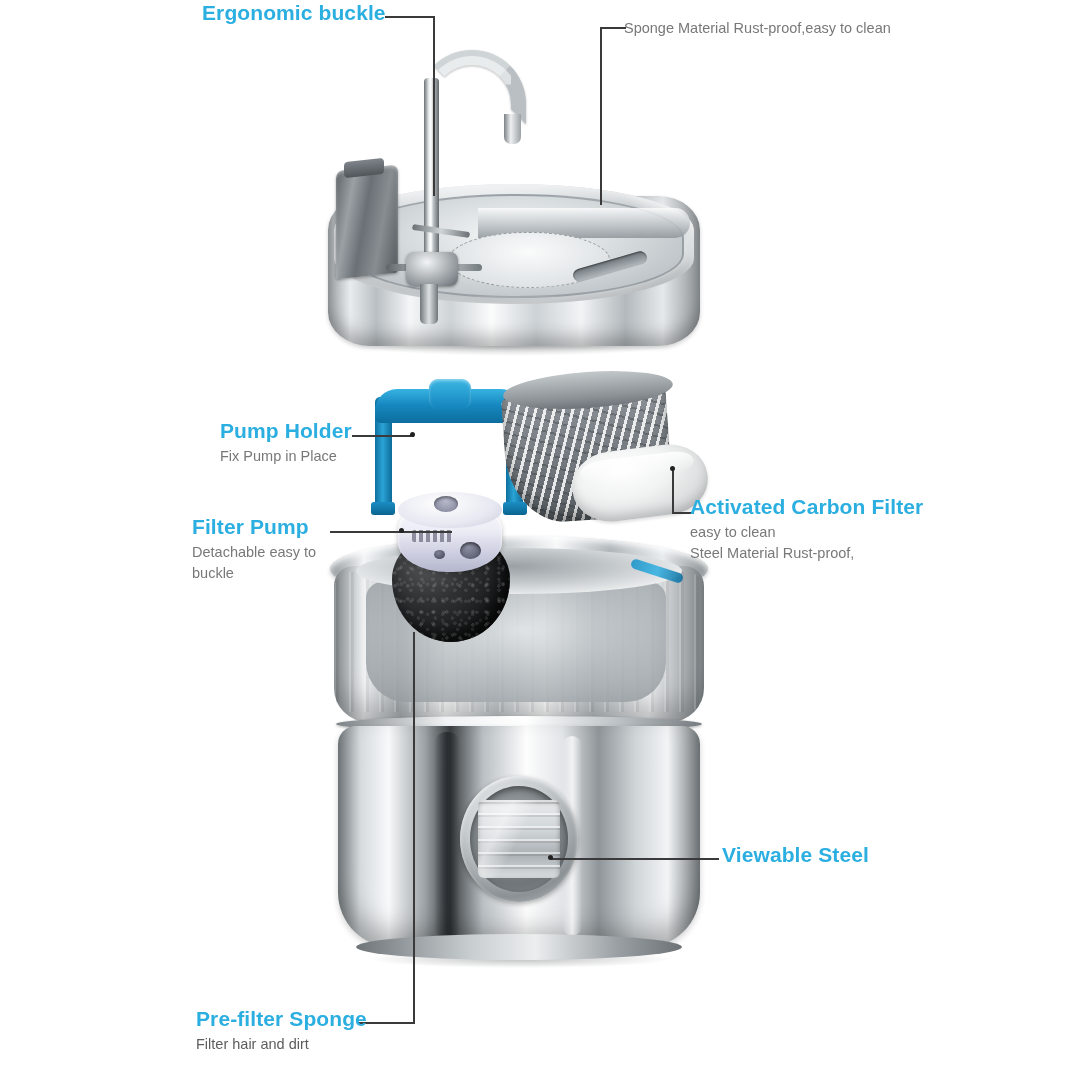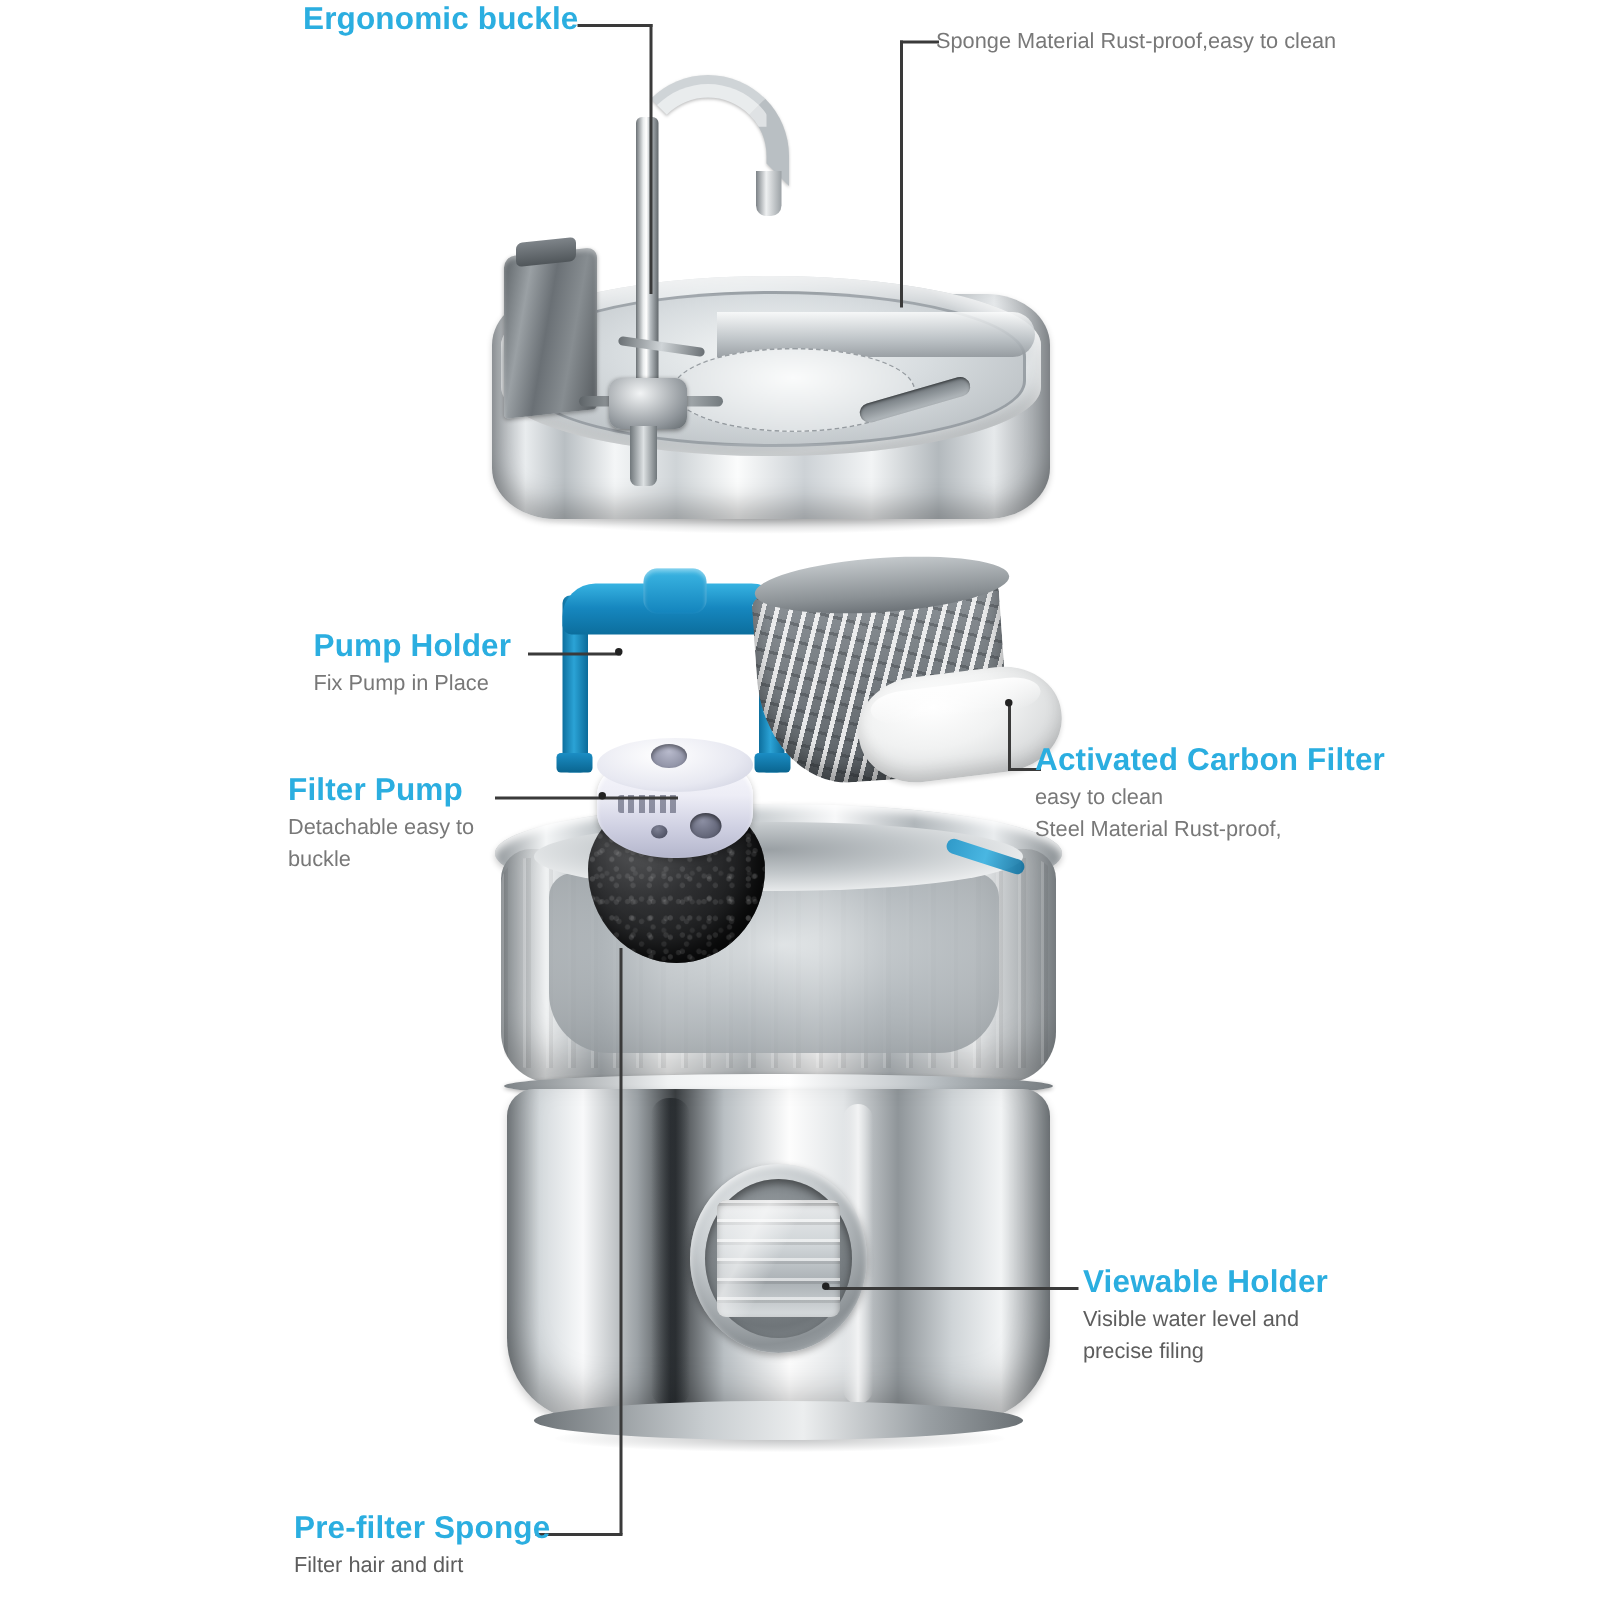--- a/index.html
+++ b/index.html
@@ -482,21 +482,21 @@
   <div class="callout" style="left:202px;top:2px;text-align:center;">
     <div class="c-title">Ergonomic buckle</div>
   </div>
 
   <div class="callout c-right" style="left:624px;top:14px;">
     <div class="c-desc">
       <div>Sponge Material Rust-proof,easy to clean</div>
     </div>
   </div>
 
-  <div class="callout" style="left:209px;top:420px;">
+  <div class="callout" style="left:220px;top:420px;">
     <div class="c-title">Pump Holder</div>
     <div class="c-desc">
       <div>Fix Pump in Place</div>
     </div>
   </div>
 
   <div class="callout" style="left:192px;top:516px;">
     <div class="c-title">Filter Pump</div>
     <div class="c-desc">
       <div>Detachable easy to</div>
@@ -506,25 +506,21 @@
 
   <div class="callout c-right" style="left:690px;top:496px;">
     <div class="c-title">Activated Carbon Filter</div>
     <div class="c-desc">
       <div>easy to clean</div>
       <div>Steel Material Rust-proof,</div>
     </div>
   </div>
 
   <div class="callout c-right" style="left:722px;top:844px;">
-    <div class="c-title">Viewable Holder</div>
-    <div class="c-desc sharp">
-      <div>Visible water level and</div>
-      <div>precise filing</div>
-    </div>
+    <div class="c-title">Viewable Steel</div>
   </div>
 
   <div class="callout" style="left:196px;top:1008px;">
     <div class="c-title">Pre-filter Sponge</div>
     <div class="c-desc sharp">
       <div>Filter hair and dirt</div>
     </div>
   </div>
 
 </div>

